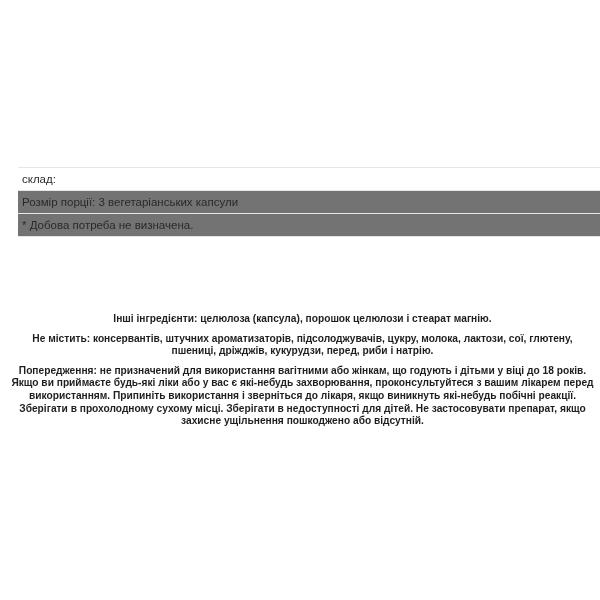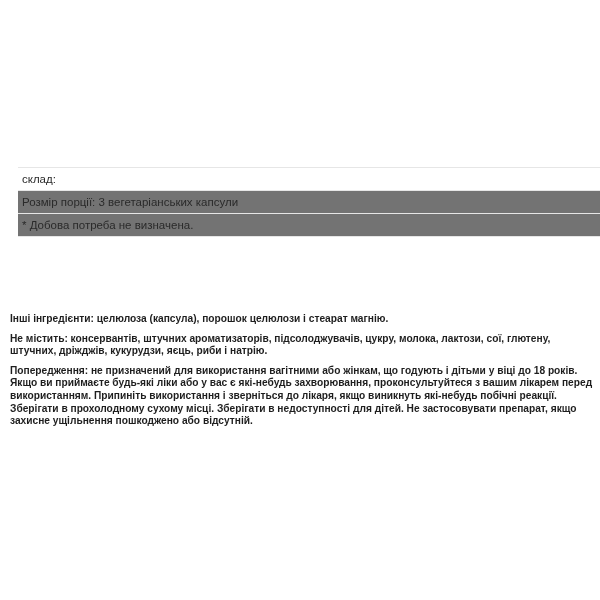--- a/index.html
+++ b/index.html
@@ -43,20 +43,21 @@
     .col-dv { }
     .notes {
       position: absolute;
       left: 10px;
       top: 313px;
       width: 585px;
       font-size: 10.2px;
       font-weight: bold;
       line-height: 12.6px;
       color: #1e1e1e;
+      text-align: center;
     }
     .notes p {
       margin: 0 0 7px 0;
     }
   </style>
 </head>
 <body>
 
 <table class="facts-table">
   <tbody>
@@ -67,15 +68,15 @@
       <td colspan="3">Розмір порції: 3 вегетаріанських капсули</td>
     </tr>
     <tr class="alt">
       <td colspan="3">* Добова потреба не визначена.</td>
     </tr>
   </tbody>
 </table>
 
 <div class="notes">
   <p>Інші інгредієнти: целюлоза (капсула), порошок целюлози і стеарат магнію.</p>
-  <p>Не містить: консервантів, штучних ароматизаторів, підсолоджувачів, цукру, молока, лактози, сої, глютену, штучних, дріжджів, кукурудзи, яєць, риби і натрію.</p>
+  <p>Не містить: консервантів, штучних ароматизаторів, підсолоджувачів, цукру, молока, лактози, сої, глютену, пшениці, дріжджів, кукурудзи, перед, риби і натрію.</p>
   <p>Попередження: не призначений для використання вагітними або жінкам, що годують і дітьми у віці до 18 років. Якщо ви приймаєте будь-які ліки або у вас є які-небудь захворювання, проконсультуйтеся з вашим лікарем перед використанням. Припиніть використання і зверніться до лікаря, якщо виникнуть які-небудь побічні реакції. Зберігати в прохолодному сухому місці. Зберігати в недоступності для дітей. Не застосовувати препарат, якщо захисне ущільнення пошкоджено або відсутній.</p>
 </div>
 
 </body></html>

